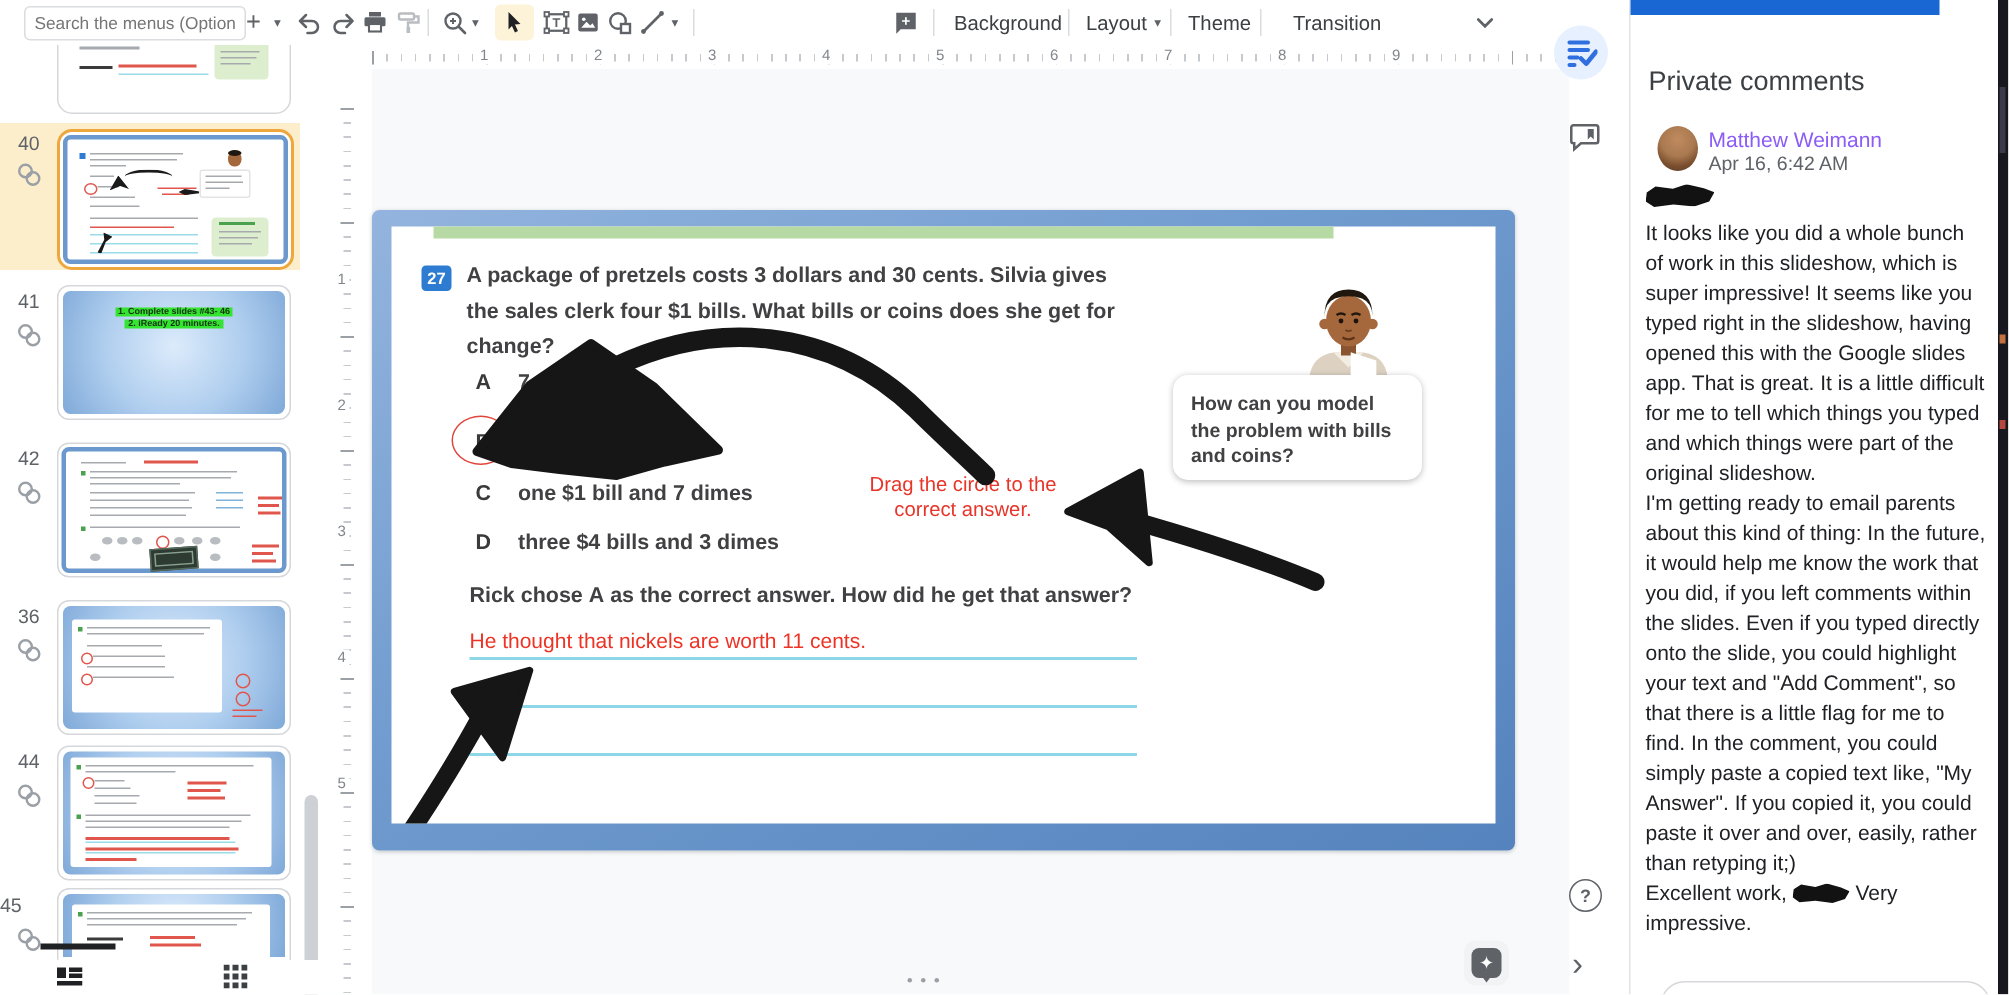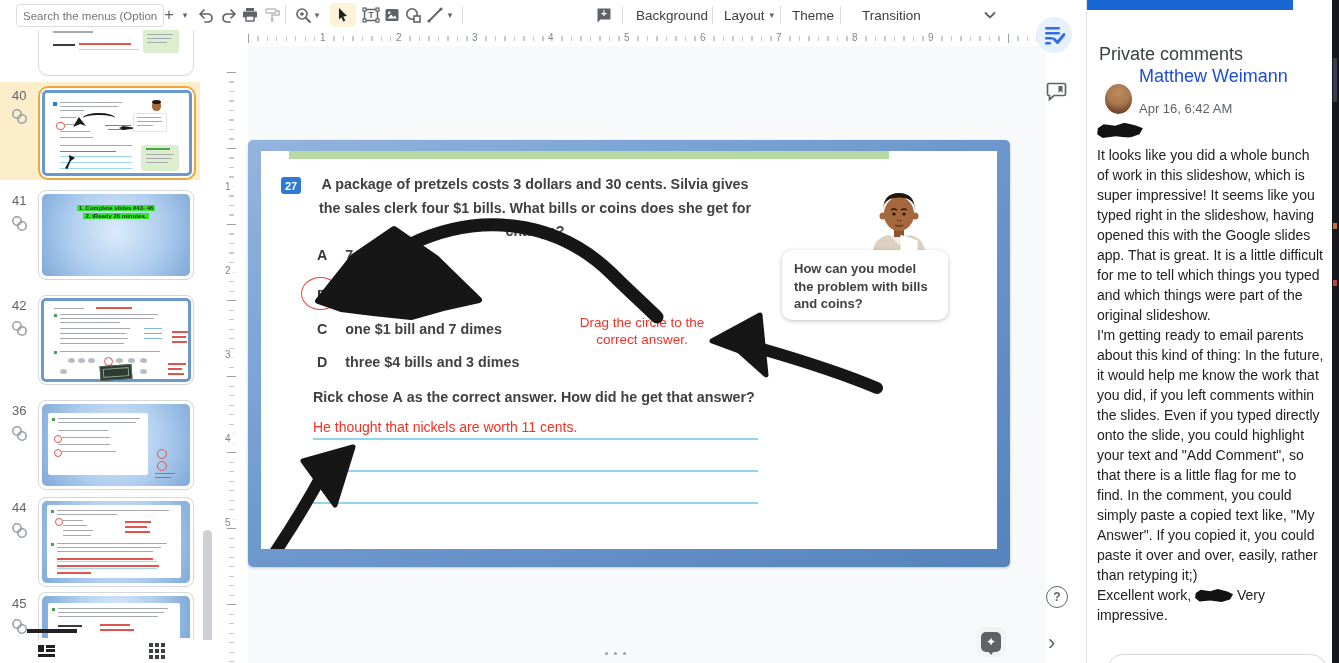--- a/index.html
+++ b/index.html
@@ -1,18 +1,18 @@
 <!DOCTYPE html>
 <html><head>
 <meta charset="utf-8">
 <style>
   html,body{margin:0;padding:0;background:#fff;}
   .app{position:relative;width:1339px;height:663px;overflow:hidden;
        font-family:"Liberation Sans",sans-serif;background:#fff;color:#3c4043;}
-  .abs{position:absolute;text-align:center;}
+  .abs{position:absolute;}
   
   .toolbar{position:absolute;left:0;top:0;width:1085px;height:30px;background:#fff;z-index:40;}
   .search{position:absolute;left:16px;top:4px;width:134px;height:21px;border:1px solid #dadce0;
           border-radius:4px;font-size:11.5px;color:#80868b;padding:0 6px;outline:none;
           font-family:"Liberation Sans",sans-serif;background:#fff;}
   .tb-ic{position:absolute;top:3px;width:24px;height:24px;display:flex;align-items:center;
          justify-content:center;border-radius:4px;}
   .tb-caret{position:absolute;top:3px;width:12px;height:24px;display:flex;align-items:center;
          justify-content:center;color:#5f6368;font-size:9px;}
   .tb-sep{position:absolute;top:6px;width:1px;height:18px;background:#dadce0;}
@@ -76,21 +76,21 @@
   .dots3 i{width:3px;height:3px;border-radius:50%;background:#9aa0a6;}
   
   .gutter{position:absolute;left:1046px;top:0;width:40px;height:663px;background:#fff;}
   
   .panel{position:absolute;left:1086px;top:0;width:246px;height:663px;background:#fff;
          border-left:1px solid #e2e3e5;}
   .panel-bluebar{position:absolute;left:0;top:0;width:206px;height:10px;background:#1967d2;}
   .panel-title{position:absolute;left:12px;top:44px;font-size:18px;color:#3c4043;}
   .avatar{position:absolute;left:18px;top:84px;width:27px;height:30px;border-radius:50%;
       background:radial-gradient(circle at 50% 30%,#c08a5e 0%,#a97950 45%,#7a4e2e 72%,#54382a 100%);}
-  .c-author{position:absolute;left:52px;top:66px;font-size:18px;color:#1d4ed8;font-weight:500;}
+  .c-author{position:absolute;left:52px;top:85px;font-size:14px;color:#8b5cf6;font-weight:500;}
   .c-time{position:absolute;left:52px;top:101px;font-size:13px;color:#5f6368;}
   .scribble{background:#121212;display:inline-block;
       clip-path:polygon(2% 30%,15% 5%,40% 18%,60% 0%,85% 20%,100% 40%,92% 80%,70% 100%,40% 88%,12% 96%,0 70%);}
   .c-body{position:absolute;left:10px;top:145px;width:228px;font-size:14px;line-height:20px;color:#202124;}
   .reply-box{position:absolute;left:20px;top:654px;width:218px;height:36px;border:1px solid #d5d7da;
       border-radius:16px;background:#fff;}
   
   .edge{position:absolute;left:1332px;top:0;width:7px;height:663px;background:#17171f;}
   .icon-svg{display:block;}
 </style>
@@ -385,21 +385,21 @@
         <span class="ln" style="left:10px;top:42px;width:104px;height:1px;"></span>
         <span class="ln" style="left:10px;top:46px;width:96px;height:1px;"></span>
         <span class="lnr" style="left:10px;top:53px;width:96px;"></span>
         <span class="lnc" style="left:10px;top:56px;width:100px;"></span>
         <span class="lnr" style="left:10px;top:60px;width:102px;"></span>
         <span class="lnc" style="left:10px;top:63px;width:100px;"></span>
         <span class="lnr" style="left:10px;top:67px;width:34px;"></span>
       </div>
     </div>
 
-    <span class="fs-num" style="left:12px;top:566px;">45</span>
+    <span class="fs-num" style="left:0;top:566px;">45</span>
     <span class="fs-link" style="left:11px;top:588px;">
       <svg width="17" height="17" viewBox="0 0 17 17">
           <circle cx="6" cy="6" r="4.2" fill="none" stroke="#9aa0a6" stroke-width="1.6"></circle>
           <circle cx="11" cy="11" r="4.2" fill="none" stroke="#9aa0a6" stroke-width="1.6"></circle>
         </svg>
     </span>
     <div class="thumb" style="top:562px;height:48px;border-bottom:none;border-radius:8px 8px 0 0;">
       <div class="thumb-blue" style="border-radius:5px 5px 0 0;"></div>
       <div style="position:absolute;left:9px;top:10px;width:132px;height:40px;background:#fff;border-radius:2px 2px 0 0;">
         <span class="gbdg" style="left:4px;top:5px;"></span>

